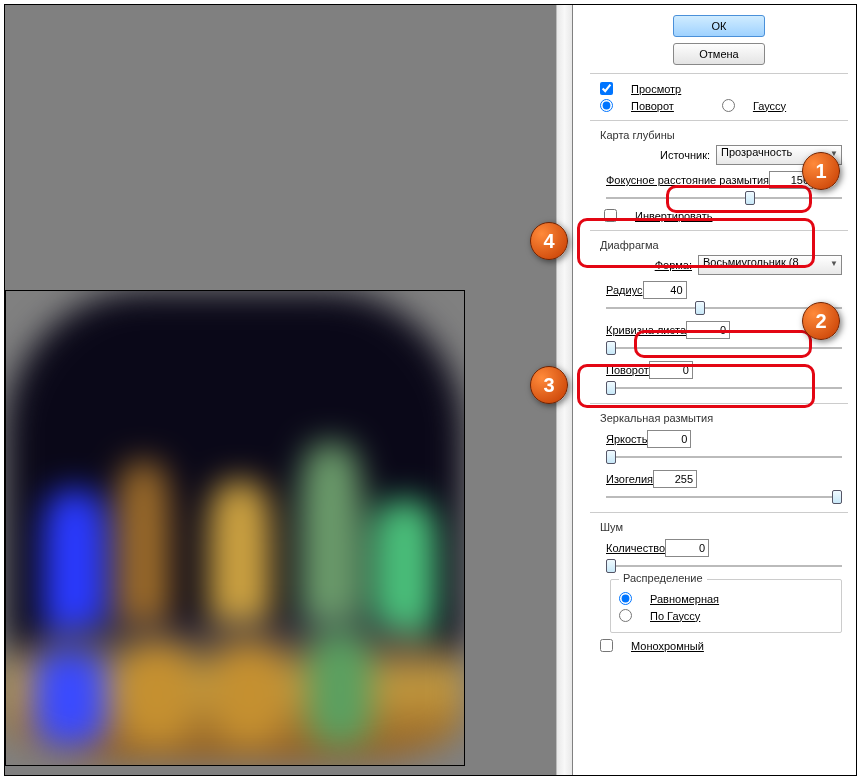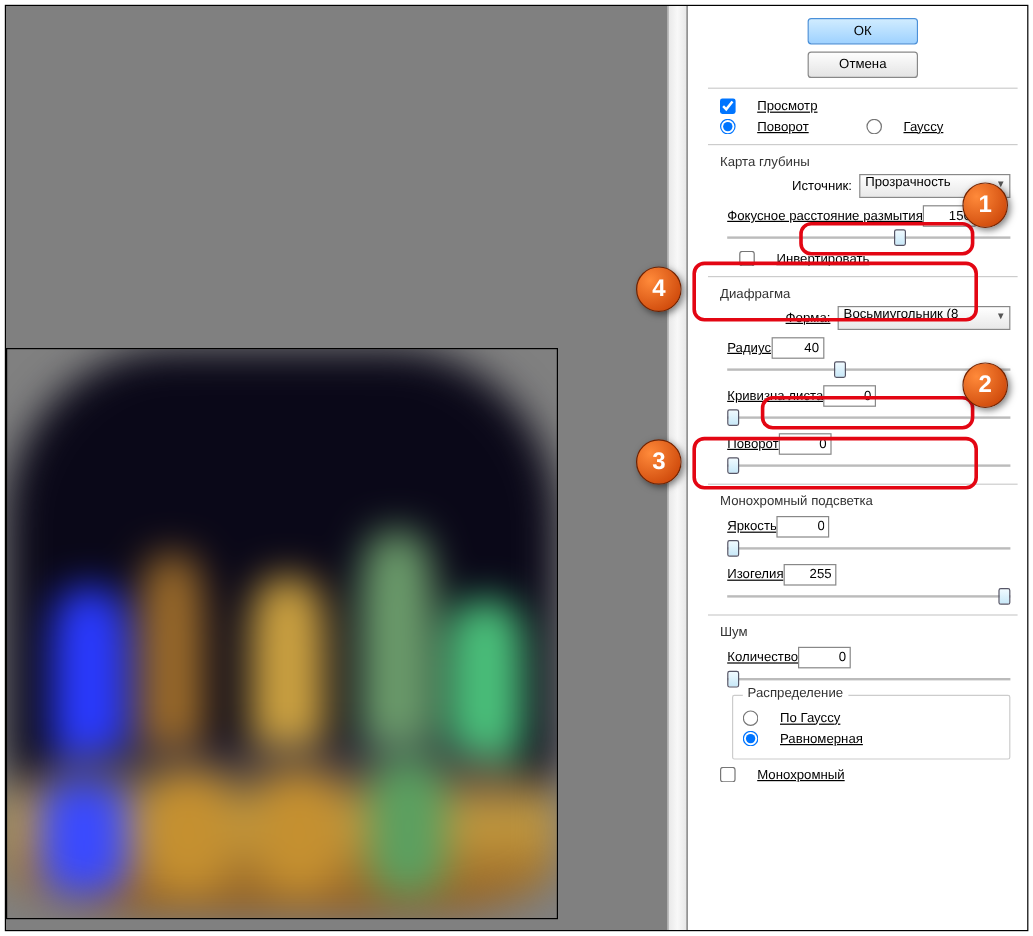--- a/index.html
+++ b/index.html
@@ -95,21 +95,21 @@
       </div>
       <div class="slider-row">
         <div class="lbl-line">
           <span class="underline">Фокусное расстояние размытия</span>
           <input class="num" value="156" style="">
         </div>
         <div class="track">
             <div class="thumb" style="left:61%"></div>
           </div>
       </div>
-      <div class="chk-row" style="margin-left:16px">
+      <div class="chk-row" style="margin-left:4px">
         <input type="checkbox" style="">
         <span class="underline">Инвертировать</span>
       </div>
     </div>
     <div class="hr"></div>
 
     <div class="section">
       <div class="sect-title">Диафрагма</div>
       <div class="field-row">
         <label class="underline">Форма:</label>
@@ -139,21 +139,21 @@
           <input class="num" value="0" style="">
         </div>
         <div class="track">
             <div class="thumb" style="left:2%"></div>
           </div>
       </div>
     </div>
     <div class="hr"></div>
 
     <div class="section">
-      <div class="sect-title">Монохромный подсветка</div>
+      <div class="sect-title">Зеркальная размытия</div>
       <div class="slider-row">
         <div class="lbl-line">
           <span class="underline">Яркость</span>
           <input class="num" value="0" style="">
         </div>
         <div class="track">
             <div class="thumb" style="left:2%"></div>
           </div>
       </div>
       <div class="slider-row">
@@ -175,26 +175,26 @@
           <span class="underline">Количество</span>
           <input class="num" value="0" style="">
         </div>
         <div class="track">
             <div class="thumb" style="left:2%"></div>
           </div>
       </div>
       <div class="group">
         <span class="group-title">Распределение</span>
         <div class="rad-row" style="margin-left:0">
+          <input type="radio" checked="" style="">
+          <span class="underline">Равномерная</span>
+        </div>
+        <div class="rad-row" style="margin-left:0">
           <input type="radio" style="">
           <span class="underline">По Гауссу</span>
-        </div>
-        <div class="rad-row" style="margin-left:0">
-          <input type="radio" checked="" style="">
-          <span class="underline">Равномерная</span>
         </div>
       </div>
       <div class="chk-row" style="margin-left:0">
         <input type="checkbox" style="">
         <span class="underline">Монохромный</span>
       </div>
     </div>
   </div>
 </div>
 

